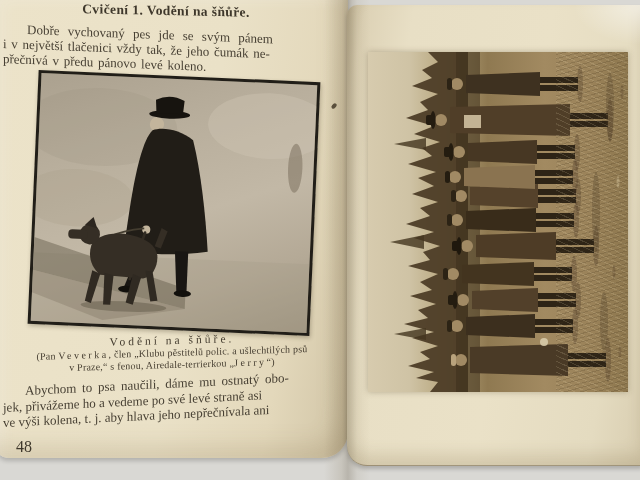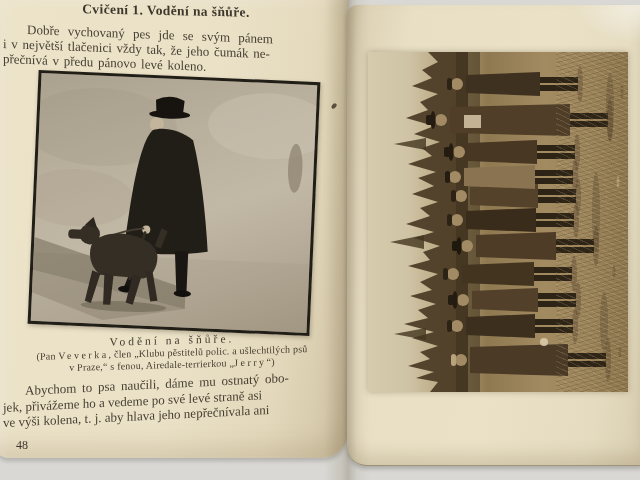--- a/index.html
+++ b/index.html
@@ -25,21 +25,21 @@
 
   
   .ink{color:#3e372b;}
   .title{position:absolute;left:0;top:9px;width:340px;text-align:center;
     font-weight:bold;font-size:13.5px;letter-spacing:.4px;transform:skewY(1.2deg);}
   .para{position:absolute;font-size:13px;line-height:15px;width:340px;opacity:.95;}
   .p1{left:7px;top:27px;transform:skewY(2.2deg);transform-origin:left top;word-spacing:1.5px;}
   .p1 .ln:first-child{text-indent:24px;word-spacing:5px;}
   .p2{left:7px;top:390px;line-height:15.5px;transform:skewY(-2.8deg);transform-origin:left top;}
   .p2 .ln:first-child{text-indent:22px;word-spacing:2.5px;}
-  .pagenum{position:absolute;left:20px;top:444px;font-size:12px;}
+  .pagenum{position:absolute;left:20px;top:444px;font-size:16px;}
 
   
   .photo-left{position:absolute;left:37px;top:82px;width:276px;height:248px;
     border:3px solid #211e18;transform:rotate(2.5deg);
     background:linear-gradient(160deg,#aba18f 0%,#b9af9d 30%,#c2b8a6 55%,#b4a996 78%,#9e937f 100%);
     box-shadow:1px 2px 4px rgba(60,50,30,.3);}
   .photo-left svg{position:absolute;left:0;top:0;width:100%;height:100%;}
 
   
   .caption{position:absolute;left:4px;top:340px;width:344px;text-align:center;color:#45 3d30;

